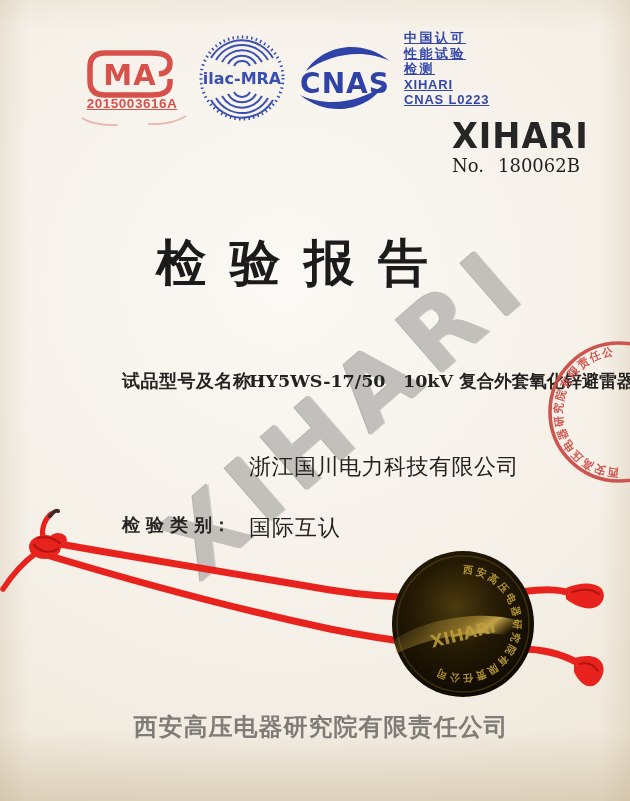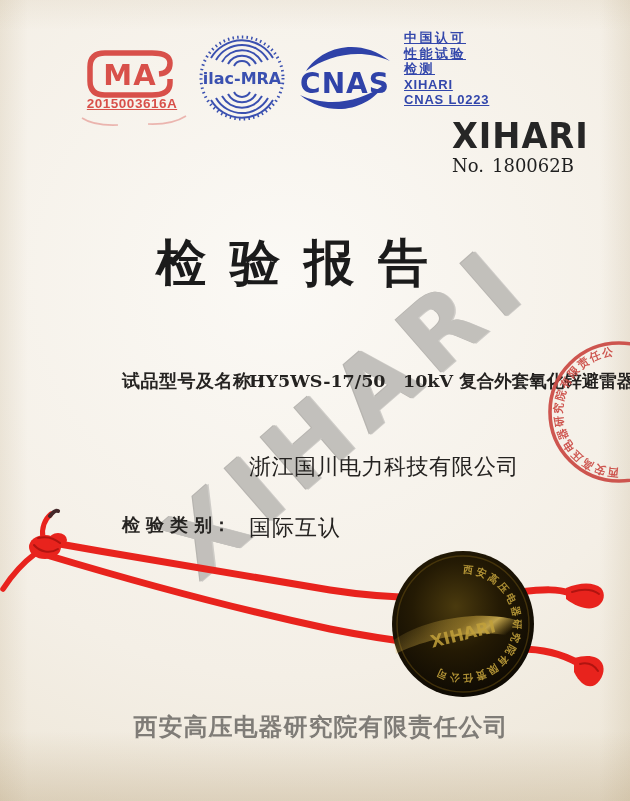--- a/index.html
+++ b/index.html
@@ -32,21 +32,21 @@
   .accred{left:404px;top:30px;z-index:2;color:#3347ab;line-height:15.5px;text-decoration:underline;}
   .accred .cn{font-size:13px;font-weight:600;letter-spacing:2.5px;}
   .accred .en{font-size:13px;font-weight:bold;letter-spacing:.8px;}
   .brand{
     left:452px;top:116px;z-index:2;color:#262626;
     font-family:"DejaVu Sans",sans-serif;font-weight:900;font-size:35px;
     letter-spacing:1px;transform:scaleX(.96);transform-origin:left;
   }
   .report-no{left:452px;top:155px;z-index:2;font-family:"DejaVu Serif",serif;
     font-size:18px;color:#1f1f1f;}
-  .report-no .num{margin-left:8px;}
+  .report-no .num{margin-left:14px;}
   
   .title{
     left:156px;top:230px;z-index:2;color:#1b1b1b;
     font-size:50px;font-weight:900;letter-spacing:24px;white-space:nowrap;
   }
   
   .field-label{z-index:2;font-size:18px;font-weight:600;color:#262422;letter-spacing:.5px;white-space:nowrap;text-align:center;}
   .field-value{z-index:2;font-size:22px;font-weight:400;color:#242220;white-space:nowrap;}
   .f1l{left:122px;top:369px;}
   .f1v{left:249px;top:369px;font-family:"DejaVu Serif","Liberation Sans",serif;font-weight:600;font-size:17.5px;}

